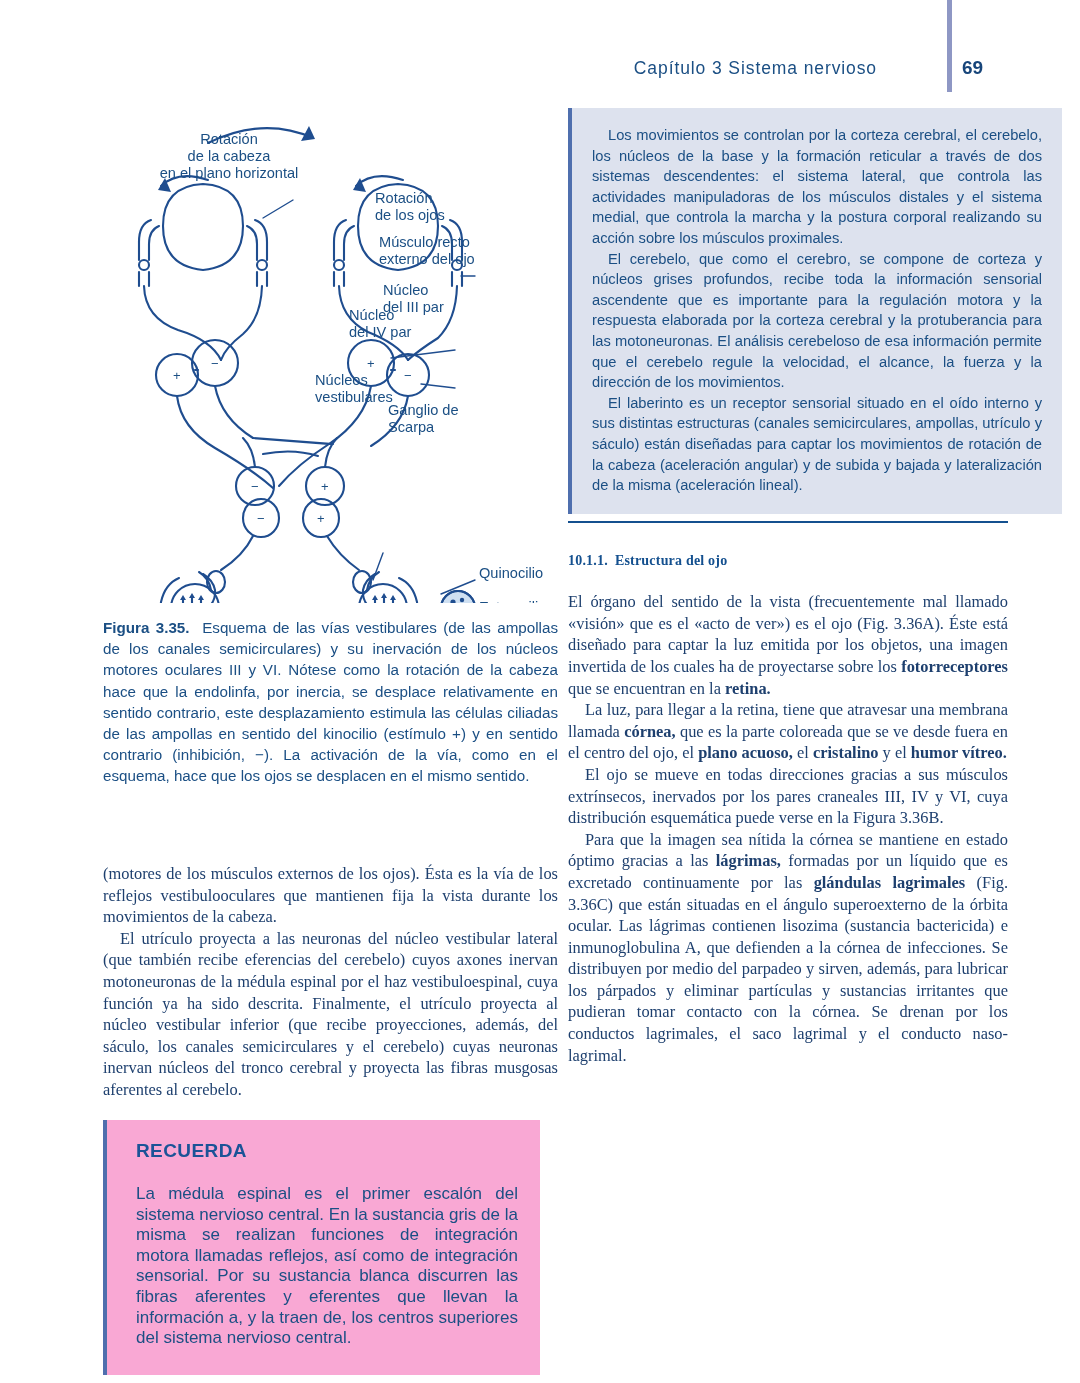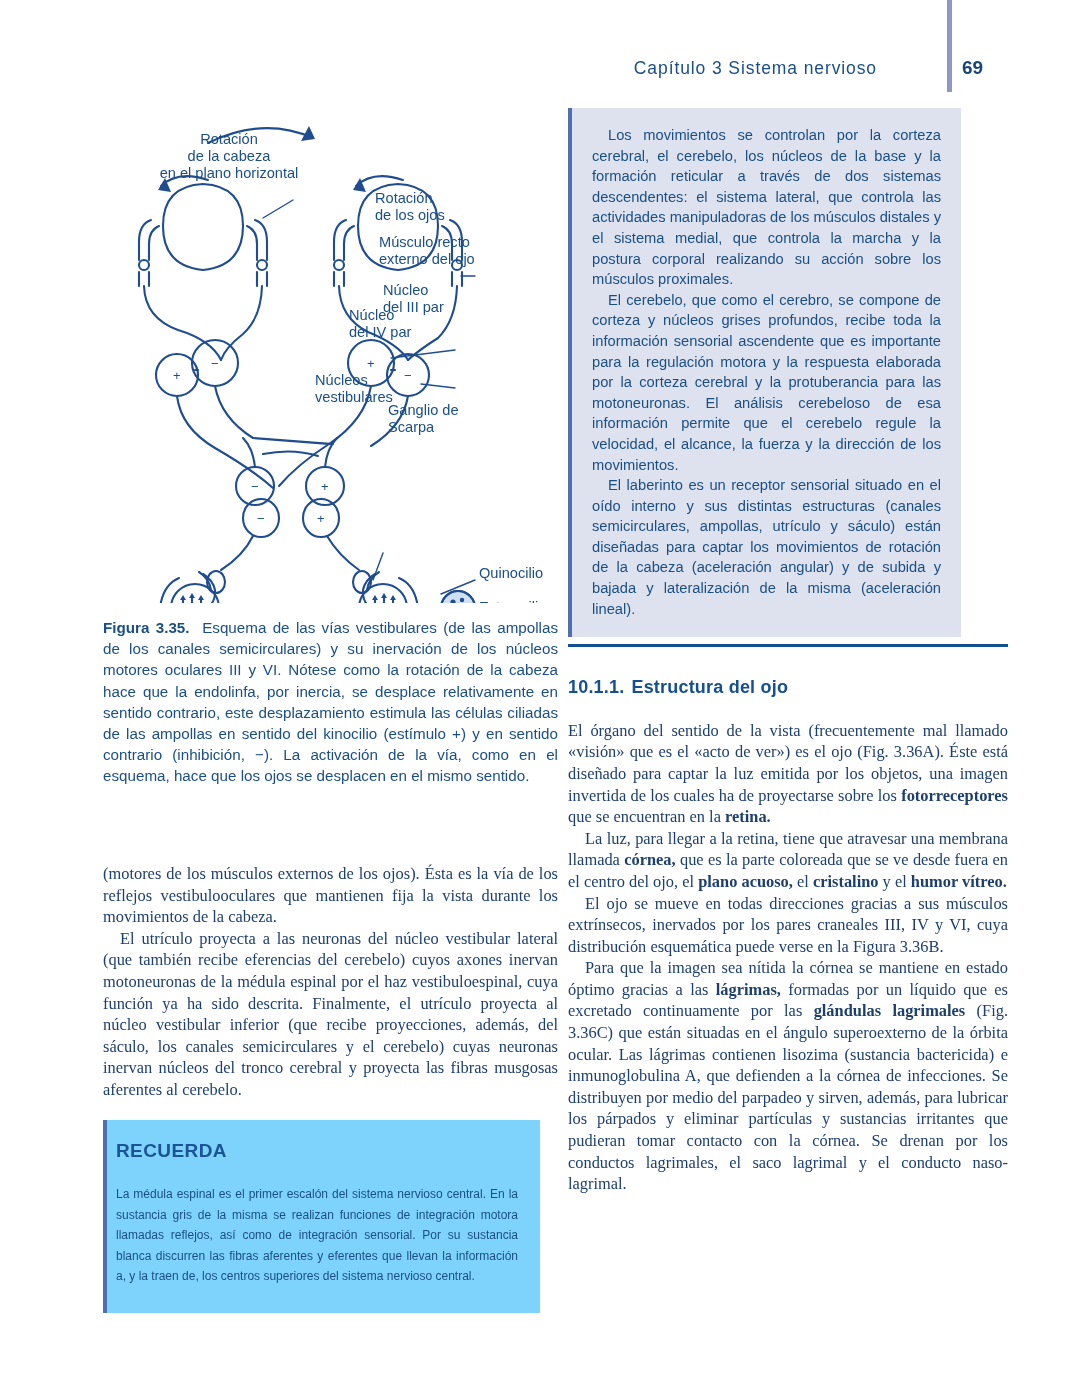--- a/index.html
+++ b/index.html
@@ -98,44 +98,44 @@
     left: 0;
     width: 455px;
   }
 
   
   #recuerda-box {
     position: absolute;
     top: 1012px;
     left: 0;
     width: 437px;
-    background: #7dd3fc;
+    background: #f9a8d4;
     border-left: 4px solid #4f6fae;
-    padding: 20px 22px 26px 9px;
+    padding: 20px 22px 26px 29px;
     box-sizing: border-box;
   }
   #recuerda-title {
     font-family: "Liberation Sans", sans-serif;
     font-size: 19px;
     font-weight: bold;
     letter-spacing: 0.4px;
     color: #1b5397;
     margin-bottom: 22px;
   }
   #recuerda-text {
     font-family: "Liberation Sans", sans-serif;
-    font-size: 12px;
+    font-size: 17px;
     line-height: 20.6px;
     text-align: justify;
     color: #1b4f84;
   }
 
   
   #summary-box {
-    width: 393px;
+    width: 494px;
     background: #dde2ee;
     border-left: 4px solid #4f6fae;
     padding: 17px 20px 18px 20px;
     box-sizing: border-box;
   }
   #summary-box p {
     font-family: "Liberation Sans", sans-serif;
     font-size: 14.7px;
     line-height: 20.6px;
     text-align: justify;
@@ -166,23 +166,23 @@
     margin-top: 36px;
     font-family: "Liberation Sans", sans-serif;
     font-weight: bold;
     font-size: 16.6px;
     letter-spacing: 0.4px;
     color: #14508f;
   }
   #subsection-heading .num { margin-right: 9px; }
   #subsubsection-heading {
     margin-top: 30px;
-    font-family: Liberation Sans, sans-serif;
+    font-family: Liberation Serif, serif;
     font-weight: bold;
-    font-size: 18px;
+    font-size: 14px;
     letter-spacing: 0.2px;
     color: #14508f;
   }
   #subsubsection-heading .num { margin-right: 7px; }
 
   #right-prose { margin-top: 22px; width: 440px; }
 
   
   .dlabel {
     font-family: "Liberation Sans", sans-serif;

